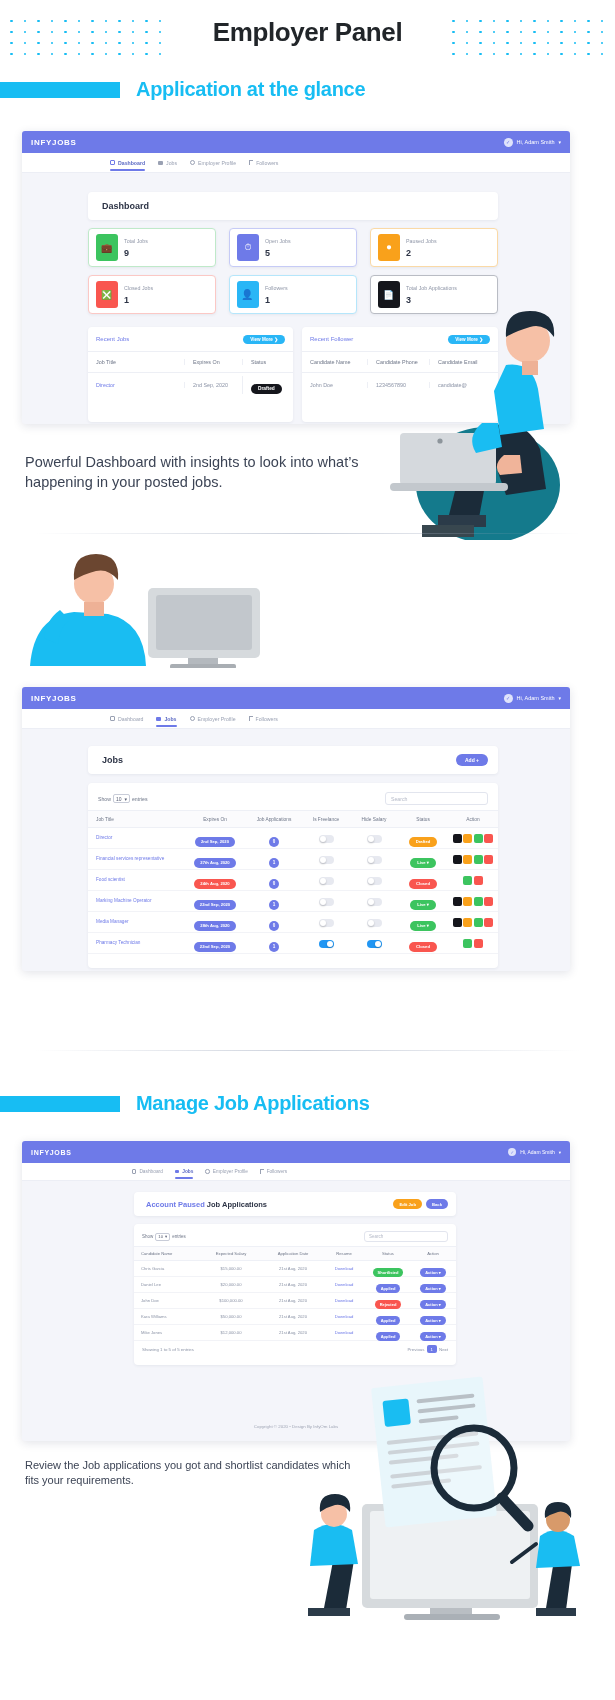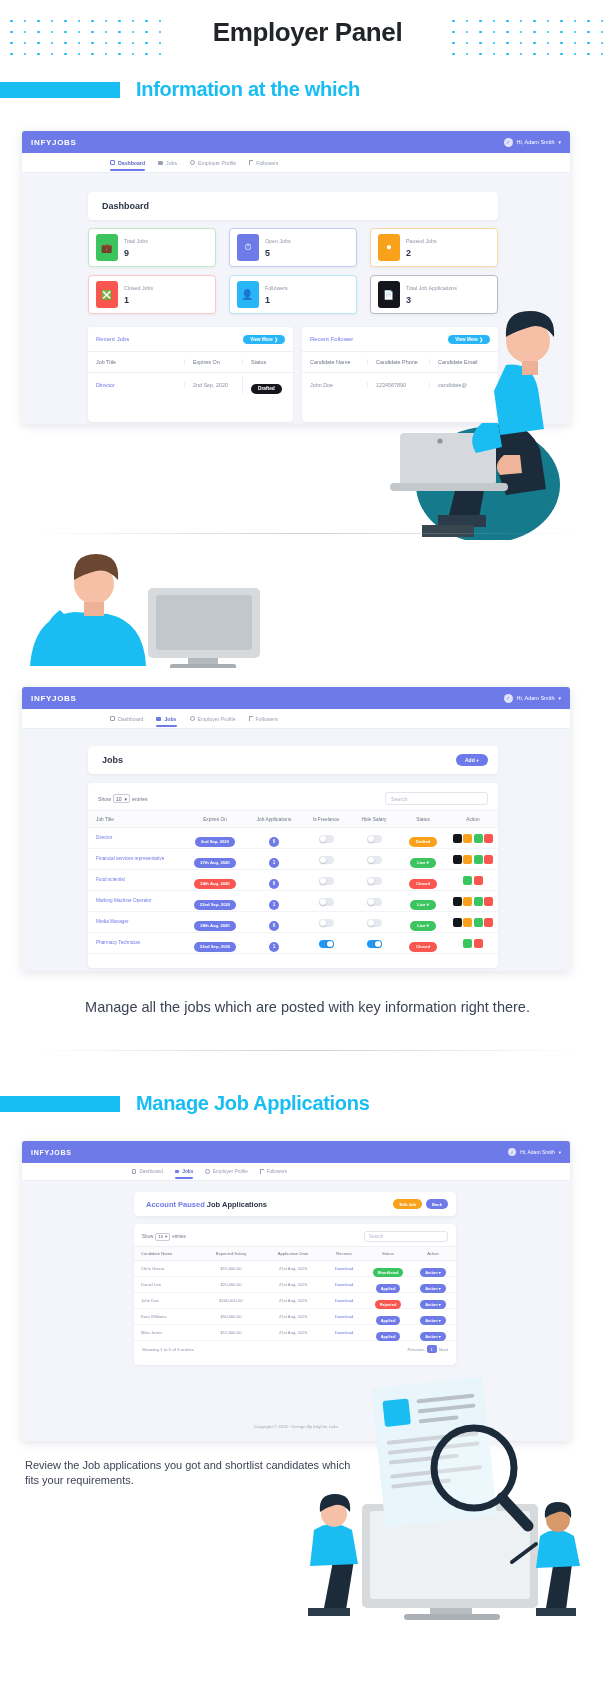--- a/index.html
+++ b/index.html
@@ -102,21 +102,21 @@
         <div class="dot-row"><span class="dot"></span><span class="dot"></span><span class="dot"></span><span class="dot"></span><span class="dot"></span><span class="dot"></span><span class="dot"></span><span class="dot"></span><span class="dot"></span><span class="dot"></span><span class="dot"></span><span class="dot"></span></div>
         <div class="dot-row"><span class="dot"></span><span class="dot"></span><span class="dot"></span><span class="dot"></span><span class="dot"></span><span class="dot"></span><span class="dot"></span><span class="dot"></span><span class="dot"></span><span class="dot"></span><span class="dot"></span><span class="dot"></span></div>
         <div class="dot-row"><span class="dot"></span><span class="dot"></span><span class="dot"></span><span class="dot"></span><span class="dot"></span><span class="dot"></span><span class="dot"></span><span class="dot"></span><span class="dot"></span><span class="dot"></span><span class="dot"></span><span class="dot"></span></div>
         <div class="dot-row"><span class="dot"></span><span class="dot"></span><span class="dot"></span><span class="dot"></span><span class="dot"></span><span class="dot"></span><span class="dot"></span><span class="dot"></span><span class="dot"></span><span class="dot"></span><span class="dot"></span><span class="dot"></span></div>
       </div>
     <div class="hdr-title">Employer Panel</div>
   </div>
 
   <div class="sect-title-wrap" style="top:78px;height:24px;">
     <div class="blue-bar" style="left:0;top:4px;width:120px;"></div>
-    <div class="sect-title" style="left:136px;top:0;">Information at the which</div>
+    <div class="sect-title" style="left:136px;top:0;">Application at the glance</div>
   </div>
 
   <div class="mock" style="left:22px;top:131px;width:548px;height:293px;">
     <div class="navbar" style="height:22px;">
       <div class="brand" style="font-size:8px;">INFYJOBS</div>
       <div class="navuser">
         <span class="avatar-c" style="width:9px;height:9px;font-size:5px;">✓</span>
         <span style="font-size:5.5px;">Hi, Adam Smith</span>
         <span style="font-size:5px;">▾</span>
       </div>
@@ -235,20 +235,21 @@
     <rect x="12" y="178" width="118" height="8" rx="4" fill="#c3c8cd"></rect>
     <circle cx="62" cy="136" r="2.6" fill="#8d959b"></circle>
     <path d="M128 60 q26 -4 32 24 l6 40 -44 6 -6 -44z" fill="#19bdf2"></path>
     <path d="M104 118 q-16 14 -6 30 l26 -6 -4 -24z" fill="#19bdf2"></path>
     <path d="M126 150 q-12 10 -4 20 l22 -2 -2 -18z" fill="#f0b49a"></path>
     <circle cx="150" cy="36" r="22" fill="#f6c0a6"></circle>
     <path d="M128 32 q-2 -26 24 -26 q26 0 24 26 q-10 -14 -24 -10 q-14 4 -24 10z" fill="#1b2b39"></path>
     <path d="M144 56 h16 v14 h-16z" fill="#eeb196"></path>
   </svg>
 
+  <div class="caption" style="left:25px;top:453px;width:360px;font-size:14.5px;">Powerful Dashboard with insights to look into what’s happening in your posted jobs.</div>
 
   <div class="hrule" style="left:35px;top:533px;width:545px;"></div>
 
   <svg class="illus" style="left:20px;top:548px;" width="260" height="120" viewBox="0 0 260 120">
     <rect x="128" y="40" width="112" height="70" rx="5" fill="#d6dadd"></rect>
     <rect x="136" y="47" width="96" height="55" rx="3" fill="#c2c7cc"></rect>
     <rect x="168" y="110" width="30" height="8" fill="#b4b9be"></rect>
     <rect x="150" y="116" width="66" height="5" rx="2" fill="#a9aeb3"></rect>
     <path d="M10 118 q4 -50 44 -54 l34 2 q36 8 38 52z" fill="#19bdf2"></path>
     <path d="M40 62 q-14 10 -16 28 l14 6 q2 -18 12 -24z" fill="#19bdf2"></path>
@@ -366,21 +367,20 @@
             <span style="flex:0 0 56px;text-align:center;"><span class="countbadge" style="width:10px;height:10px;font-size:4.6px;">1</span></span>
             <span style="flex:0 0 48px;text-align:center;"><span class="toggle on" style="display:inline-block;width:15px;height:8px;vertical-align:middle;"><span class="knob" style="width:6px;height:6px;top:1px;right:1px;"></span></span></span>
             <span style="flex:0 0 48px;text-align:center;"><span class="toggle on" style="display:inline-block;width:15px;height:8px;vertical-align:middle;"><span class="knob" style="width:6px;height:6px;top:1px;right:1px;"></span></span></span>
             <span style="flex:0 0 50px;text-align:center;"><span class="pill" style="background:#f9564f;font-size:4.2px;padding:2.5px 7px;">Closed</span></span>
             <span style="flex:0 0 50px;text-align:center;white-space:nowrap;"><span class="actbtn" style="background:#3cc45f;width:9px;height:9px;margin:0 .6px;vertical-align:middle;"></span><span class="actbtn" style="background:#f9564f;width:9px;height:9px;margin:0 .6px;vertical-align:middle;"></span></span>
           </div>
         </div>
     </div>
   </div>
 
-  <div class="caption" style="left:0;top:998px;width:615px;text-align:center;font-size:14.5px;">Manage all the jobs which are posted with key information right there.</div>
 
   <div class="hrule" style="left:35px;top:1050px;width:545px;"></div>
 
   <div class="sect-title-wrap" style="top:1092px;height:24px;">
     <div class="blue-bar" style="left:0;top:4px;width:120px;"></div>
     <div class="sect-title" style="left:136px;top:0;text-align:center;">Manage Job Applications</div>
   </div>
 
   <div class="mock" style="left:22px;top:1141px;width:548px;height:300px;">
     <div class="navbar" style="height:22px;">

